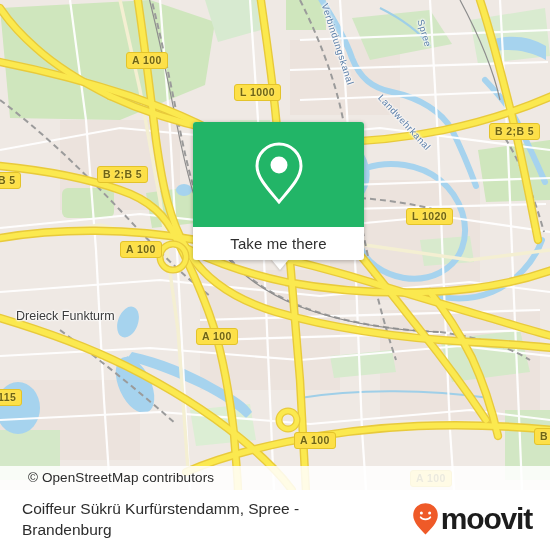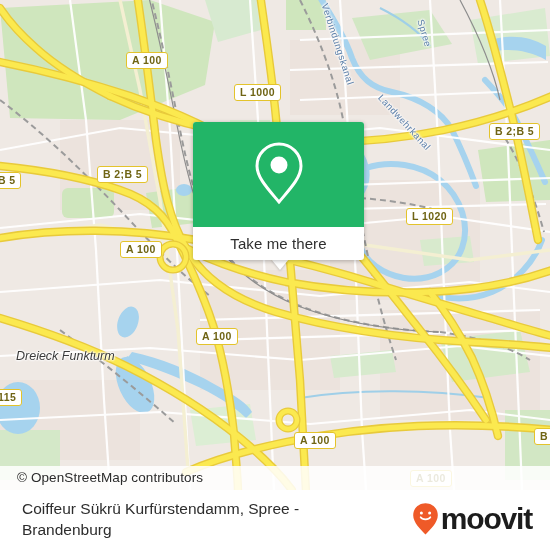--- a/index.html
+++ b/index.html
@@ -11,58 +11,56 @@
   #root{position:relative;width:550px;height:550px;overflow:hidden;background:#fff;}
 
   
   .map{position:absolute;left:0;top:0;width:550px;height:490px;overflow:hidden;
        background:#efe9e4;}
   .map svg{position:absolute;left:0;top:0;}
 
   
   .shield{
     position:absolute;
-    background:#ffffff;
+    background:#fde047;
     border:1.6px solid #e3c32b;
     border-radius:3px;
     color:#6f6414;
     font-size:10.5px;
     font-weight:bold;
     letter-spacing:.4px;
     padding:1px 5px 2px 5px;
     line-height:12px;
     white-space:nowrap;
     box-sizing:border-box;
     text-shadow:0 0 2px rgba(255,255,255,.4);
   }
   
   .placelabel{
     position:absolute;
-    font-style:italic;
     font-size:12.5px;
     color:#3b3b3b;
     white-space:nowrap;
     text-shadow:1px 0 2px #fff,-1px 0 2px #fff,0 1px 2px #fff,0 -1px 2px #fff;
-    margin-top:40px;
   }
   .waterlabel{
     position:absolute;
     font-size:9.5px;
     color:#5a7ea8;
     white-space:nowrap;
     letter-spacing:.6px;
     text-shadow:1px 0 2px #fff,-1px 0 2px #fff,0 1px 2px #fff,0 -1px 2px #fff;
   }
 
   
   .attrib{
     position:absolute;left:0;top:466px;width:550px;height:24px;
     background:rgba(255,255,255,.86);
     font-size:13.5px;color:#2b2b2b;
-    line-height:24px;padding-left:17px;box-sizing:border-box;
+    line-height:24px;padding-left:28px;box-sizing:border-box;
     letter-spacing:.1px;
   }
 
   
   .popup{
     position:absolute;left:193px;top:122px;width:171px;height:138px;
     background:#ffffff;
     border-radius:3px;
     box-shadow:0 1px 4px rgba(0,0,0,.28);
     overflow:hidden;

